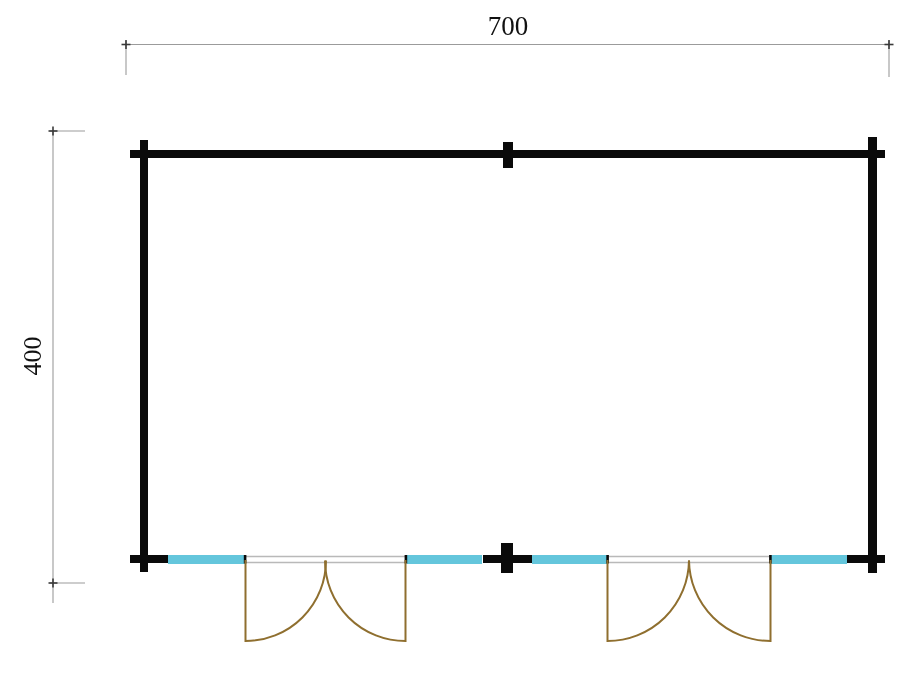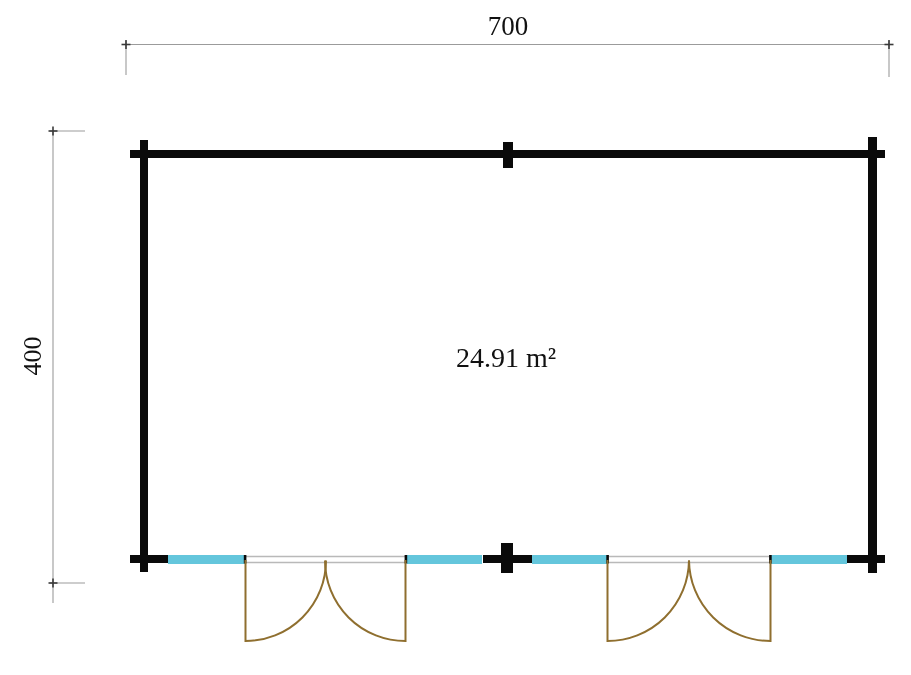--- a/index.html
+++ b/index.html
@@ -117,15 +117,14 @@
       </g>
       <g>
         <line class="dim-tick" x1="48.5" y1="583" x2="57.5" y2="583"></line>
         <line class="dim-tick" x1="53" y1="578.5" x2="53" y2="587.5"></line>
       </g>
     </g>
   </svg>
 
   <div class="label dim-width">700</div>
   <div class="label dim-height">400</div>
-  <div class="label area">24.91 m²</div>
 
 </div>
 
 </body></html>

